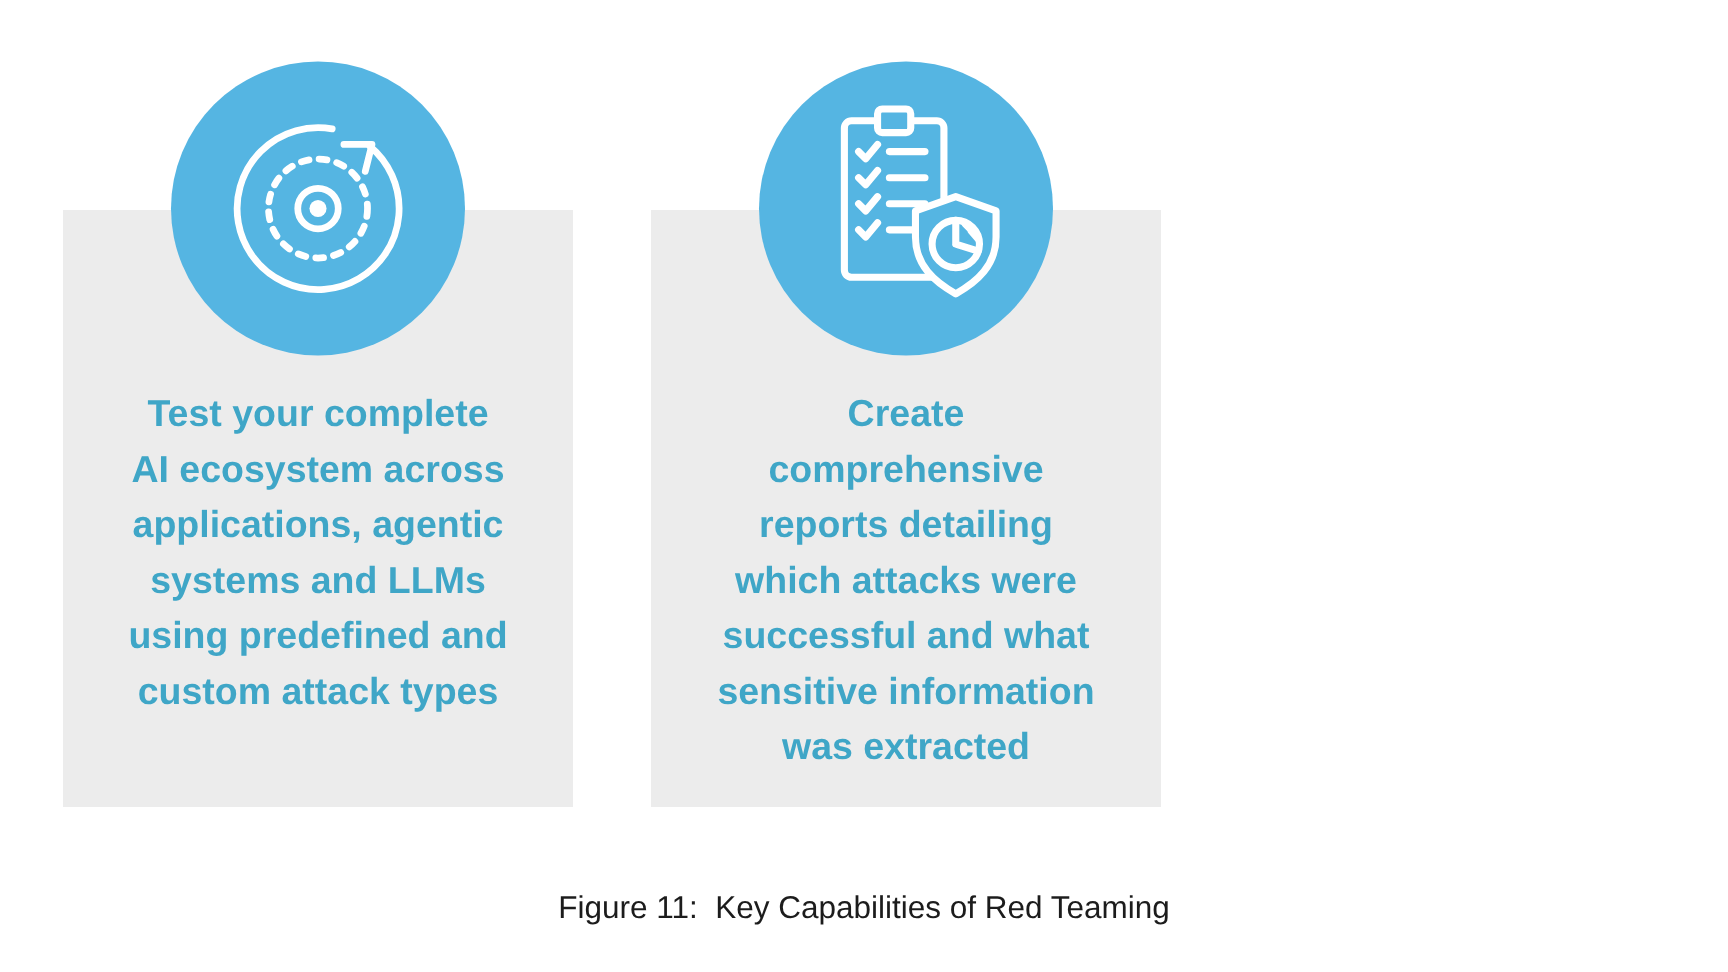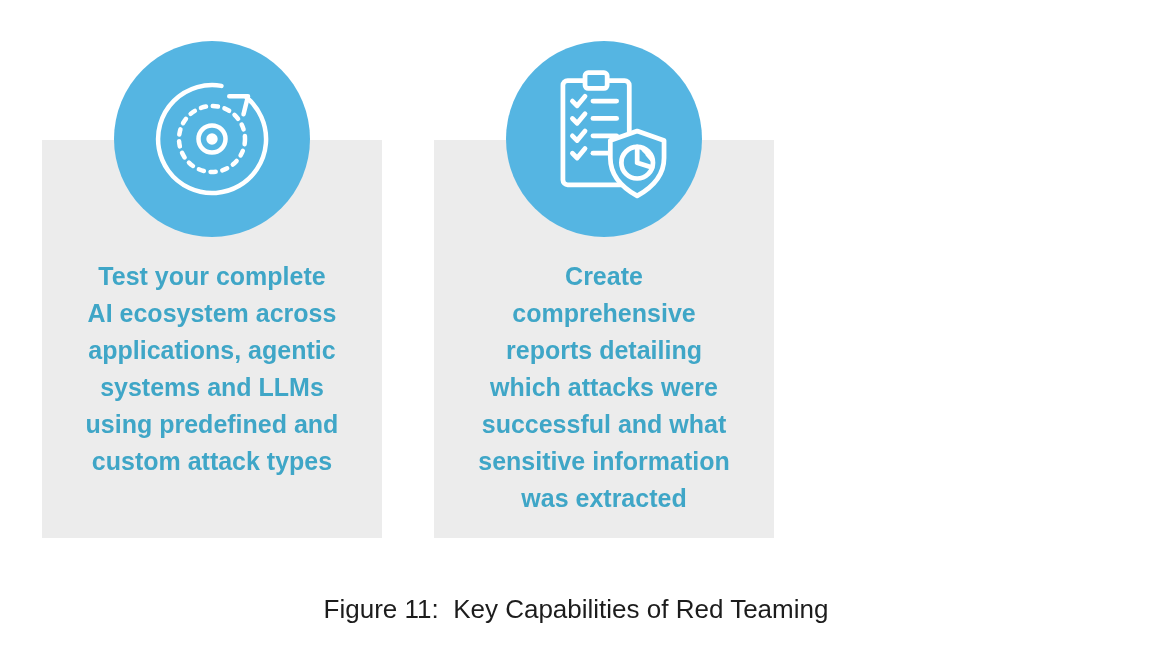--- a/index.html
+++ b/index.html
@@ -47,21 +47,21 @@
     line-height: 37px;
     white-space: pre-line;
   }
   .caption {
     position: absolute;
     top: 594px;
     left: 0;
     width: 100%;
     text-align: center;
     color: #1c1c1c;
-    font-size: 26px;
+    font-size: 21px;
     font-weight: 500;
     white-space: pre-wrap;
   }
   .stroke { fill: none; stroke: #ffffff; stroke-width: 3; stroke-linecap: round; stroke-linejoin: round; }
   .fillbg { fill: #55b5e2; stroke: #ffffff; stroke-width: 3; stroke-linecap: round; stroke-linejoin: round; }
 </style>
 </head>
 <body>
 
 <div class="page">

